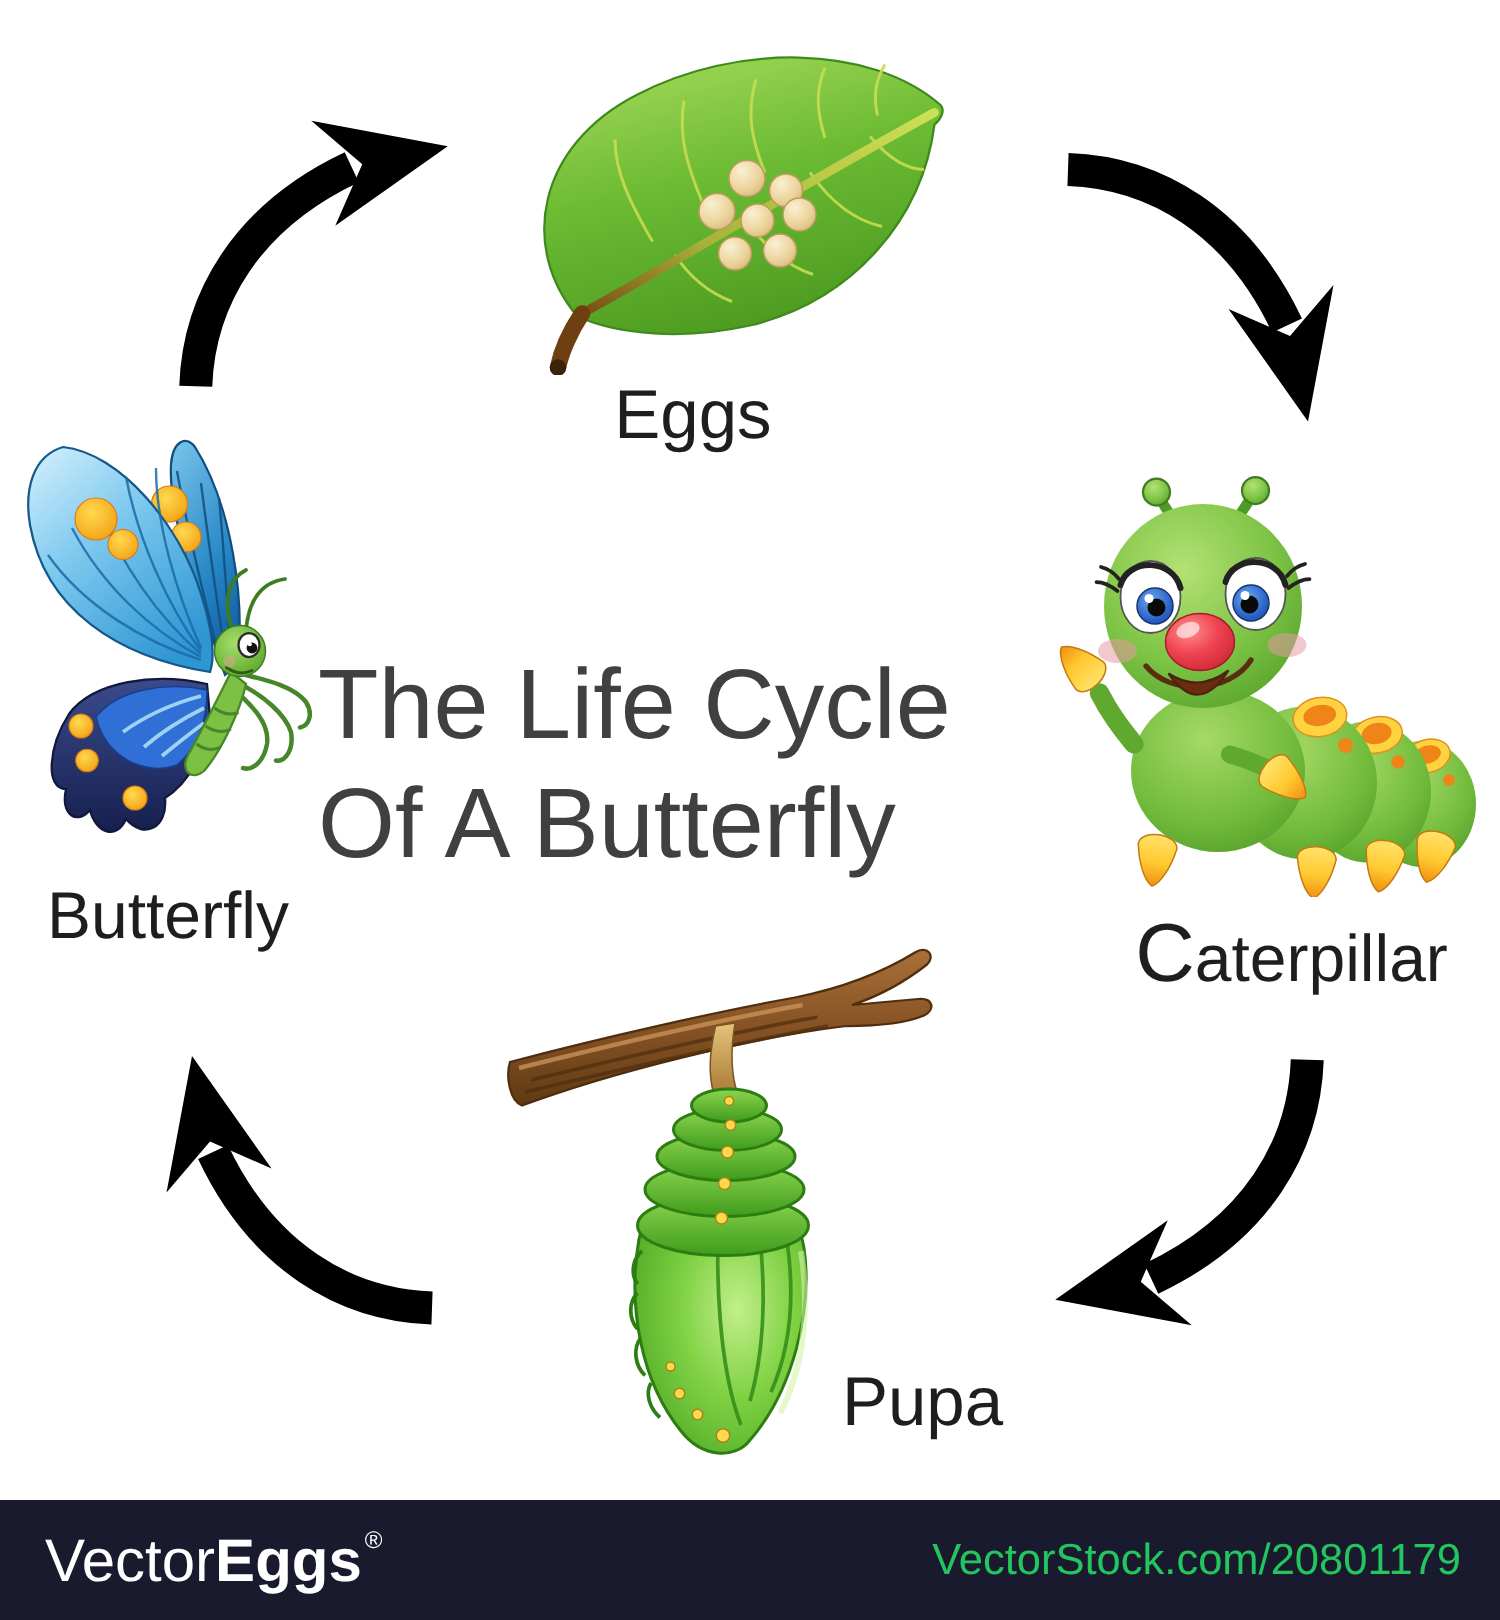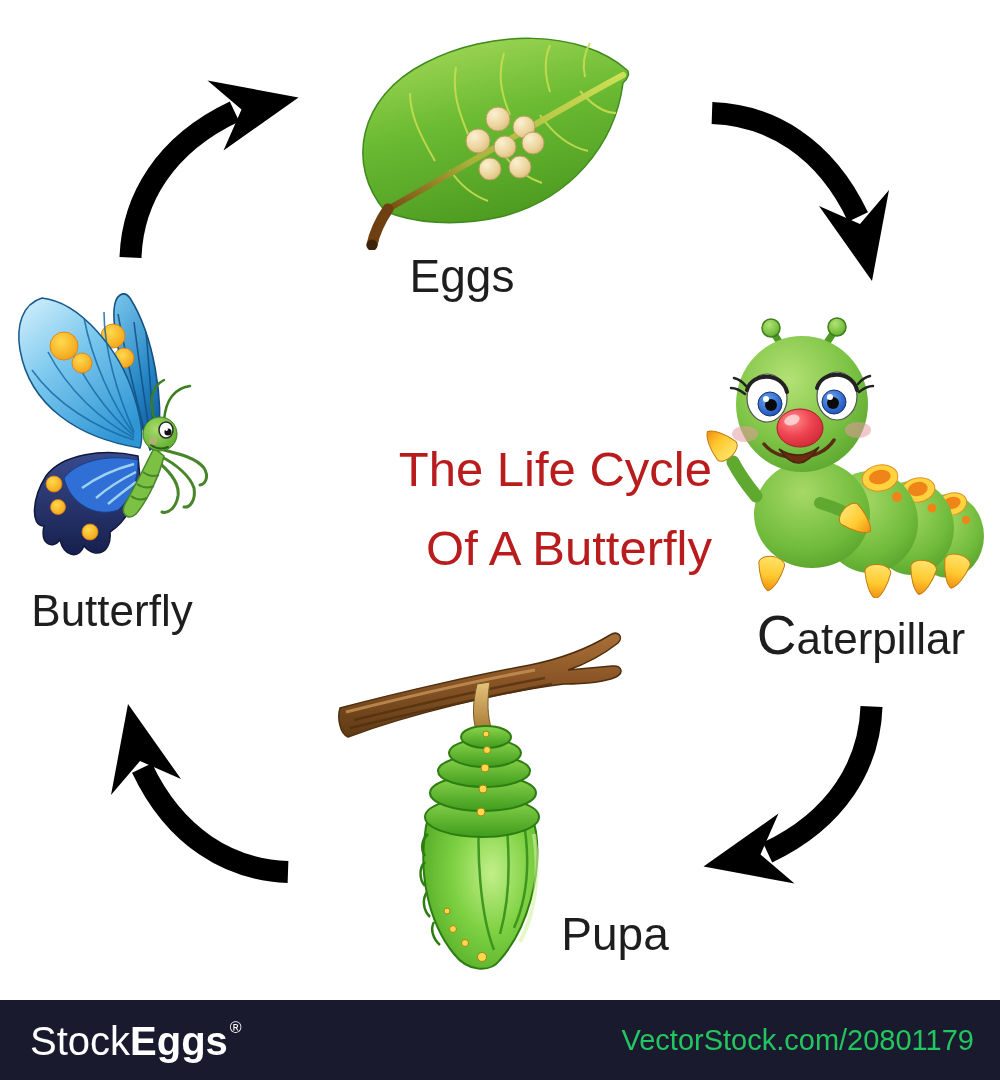--- a/index.html
+++ b/index.html
@@ -11,22 +11,22 @@
   .stage-label{
     position:absolute;color:#1e1e1e;text-align:center;line-height:1.15;
     font-size:44px;font-weight:400;letter-spacing:0px;
   }
   .label--eggs{left:362px;top:250px;width:200px;font-size:46px;}
   .label--caterpillar{left:711px;top:604px;width:300px;}
   .label--caterpillar::first-letter{font-size:55px;}
   .label--butterfly{left:12px;top:586px;width:200px;}
   .label--pupa{left:515px;top:908px;width:200px;font-size:46px;}
   .title{
-    position:absolute;left:212px;top:430px;width:500px;text-align:right;
-    color:#b91c1c;font-size:49px;line-height:79px;font-weight:400;
+    position:absolute;left:212px;top:430px;width:500px;text-align:left;
+    color:#404040;font-size:66px;line-height:79px;font-weight:400;
   }
   .arrow{position:absolute;width:195px;height:200px;}
   .arrow-tr{left:700px;top:85px;}
   .arrow-br{left:702px;top:692px;transform:rotate(90deg);}
   .arrow-bl{left:105px;top:700px;transform:rotate(180deg);}
   .arrow-tl{left:105px;top:72px;transform:rotate(270deg);}
   .art-leaf{left:330px;top:15px;width:320px;height:235px;}
   .art-caterpillar{left:700px;top:298px;width:290px;height:300px;}
   .art-butterfly{left:8px;top:288px;width:225px;height:300px;}
   .art-pupa{left:330px;top:620px;width:300px;height:355px;}
@@ -369,18 +369,18 @@
   <div class="stage-label label--pupa">Pupa</div>
   <div class="stage-label label--butterfly">Butterfly</div>
 
   <div class="title">
     <div>The Life Cycle</div>
     <div>Of A Butterfly</div>
   </div>
 
   <div class="footer">
     <div class="brand">
-      <span class="light">Stock</span><span class="bold">Eggs</span><sup>®</sup>
+      <span class="light">Vector</span><span class="bold">Eggs</span><sup>®</sup>
     </div>
     <div class="credit">VectorStock.com/20801179</div>
   </div>
 
 </div>
 
 </body></html>

